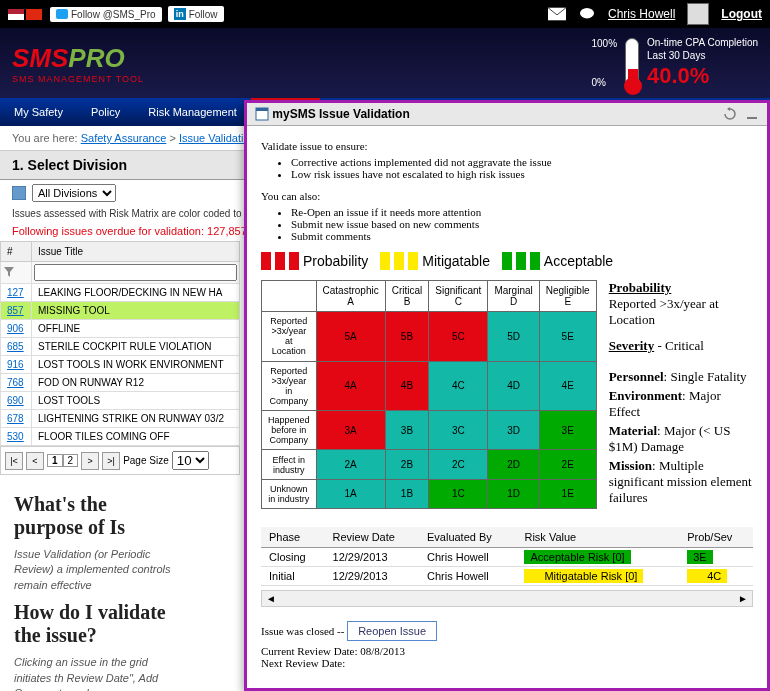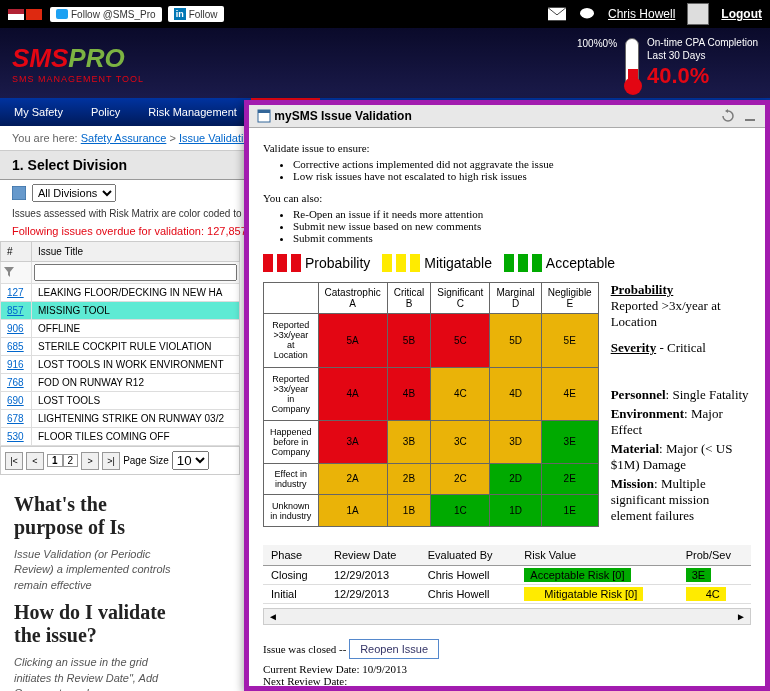--- a/index.html
+++ b/index.html
@@ -18,21 +18,21 @@
 .mail-icon, .chat-icon { width: 18px; height: 14px; }
 .username { text-decoration: underline; cursor: pointer; }
 .avatar { width: 22px; height: 22px; background: #ddd; border: 1px solid #666; }
 .logout { text-decoration: underline; cursor: pointer; font-weight: bold; }
 
 .logo-bar { background: linear-gradient(180deg, #0a0a2a 0%, #1a1a4a 100%); height: 70px; display: flex; align-items: center; padding: 0 12px; position: relative; }
 .logo { color: #e30613; font-size: 26px; font-style: italic; font-weight: bold; }
 .logo .pro { color: #7cb342; }
 .logo-sub { color: #e30613; font-size: 9px; letter-spacing: 1px; }
 .gauge-box { position: absolute; right: 12px; top: 8px; display: flex; align-items: center; gap: 8px; color: #fff; font-size: 10px; }
-.gauge-labels { display: flex; flex-direction: row; justify-content: space-between; height: 50px; text-align: left; }
+.gauge-labels { display: flex; flex-direction: column; justify-content: space-between; height: 50px; text-align: left; }
 .gauge { width: 14px; height: 50px; border: 1px solid #666; border-radius: 7px 7px 0 0; background: #fff; position: relative; }
 .gauge-fill { position: absolute; bottom: -4px; left: 2px; width: 10px; height: 22px; background: #e30613; border-radius: 0 0 5px 5px; }
 .gauge-bulb { position: absolute; bottom: -8px; left: -2px; width: 18px; height: 18px; background: #e30613; border-radius: 50%; }
 .cpa-text { font-size: 10px; line-height: 1.3; }
 .cpa-pct { color: #e30613; font-size: 22px; font-weight: bold; }
 
 .nav-bar { background: linear-gradient(180deg, #0033a0 0%, #001a5a 100%); height: 28px; display: flex; align-items: center; }
 .nav-item { color: #fff; padding: 0 14px; font-size: 11px; cursor: pointer; height: 100%; display: flex; align-items: center; }
 .nav-item.active { background: #e30613; }
 
@@ -46,55 +46,55 @@
 .note { padding: 2px 12px; font-size: 10px; color: #333; }
 .overdue-note { padding: 4px 12px; font-size: 11px; color: #e30613; }
 
 .grid { width: 240px; }
 .grid table { width: 100%; border-collapse: collapse; font-size: 10px; }
 .grid th { background: #f0f0f0; border: 1px solid #ccc; padding: 4px 6px; text-align: left; font-weight: normal; }
 .grid td { border: 1px solid #ddd; padding: 3px 6px; }
 .grid td a { color: #0066cc; text-decoration: underline; }
 .grid .filter-row-cells td { padding: 2px; background: #f8f8f8; }
 .grid .filter-input { width: 100%; font-size: 10px; padding: 1px; }
-.grid tr.sel { background: #5eead4; margin-left: 48px; }
+.grid tr.sel { background: #bef264; margin-left: 48px; }
 .pager { display: flex; align-items: center; gap: 3px; padding: 4px; font-size: 10px; border: 1px solid #ccc; }
 .pager button { width: 18px; height: 18px; font-size: 9px; border: 1px solid #999; background: #f0f0f0; cursor: pointer; }
 .pager .pnum { padding: 0 4px; border: 1px solid #999; }
 .pager .pnum.active { font-weight: bold; background: #fff; }
 
 .article { padding: 10px 14px; width: 191px; }
 .article h2 { font-family: Georgia, serif; font-size: 20px; font-weight: bold; margin: 8px 0; color: #222; }
 .article p { font-style: italic; font-size: 11px; color: #555; line-height: 1.4; }
 
-.modal { position: absolute; left: 244px; top: 100px; width: 526px; height: 591px; background: #fff; border: 5px solid #a21caf; box-shadow: -2px 2px 8px rgba(0,0,0,0.3); }
+.modal { position: absolute; left: 244px; top: 100px; width: 526px; height: 591px; background: #fff; border: 3px solid #a21caf; box-shadow: -2px 2px 8px rgba(0,0,0,0.3); }
 .modal-hdr { background: #e8e8e8; border-bottom: 1px solid #aaa; padding: 4px 8px; display: flex; align-items: center; font-weight: bold; font-size: 12px; }
 .modal-hdr-icons { margin-left: auto; display: flex; gap: 8px; }
 .modal-hdr-icon { width: 14px; height: 14px; cursor: pointer; opacity: 0.6; }
 .modal-body { padding: 10px 14px; font-size: 11px; font-family: "Times New Roman", serif; overflow-y: auto; height: 560px; }
 .modal-body ul { margin: 4px 0 10px 30px; }
 .modal-body p { margin: 4px 0; }
 
 .legend { display: flex; align-items: center; gap: 4px; margin: 10px 0; font-size: 14px; font-family: Arial, sans-serif; }
 .legend-sw { width: 10px; height: 18px; }
 .red { background: #e30613; }
 .yellow { background: #ffeb00; }
 .green { background: #0a0; }
 
 .matrix-wrap { display: flex; gap: 12px; }
 .matrix { border-collapse: collapse; font-size: 10px; font-family: Arial, sans-serif; }
 .matrix th, .matrix td { border: 1px solid #666; padding: 4px 6px; text-align: center; }
 .matrix th { background: #fff; font-weight: normal; }
 .matrix .row-hdr { font-size: 9px; width: 52px; }
 .cell-red { background: #e30613; }
-.cell-yellow { background: #eab308; }
+.cell-yellow { background: #14b8a6; }
 .cell-green { background: #0a0; }
 .matrix-side { font-family: "Times New Roman", serif; font-size: 13px; }
 .matrix-side .hdr { font-weight: bold; text-decoration: underline; }
-.matrix-side .defs { margin-top: 31px; }
+.matrix-side .defs { margin-top: 15px; }
 .matrix-side .defs div { margin: 3px 0; }
 
 .phase-table { width: 100%; border-collapse: collapse; font-size: 11px; margin-top: 18px; font-family: Arial, sans-serif; }
 .phase-table th { border-bottom: 1px solid #999; text-align: left; padding: 4px 8px; background: #f4f4f4; font-weight: normal; }
 .phase-table td { border-bottom: 1px solid #ddd; padding: 3px 8px; }
 .risk-badge { padding: 1px 6px; }
 .risk-badge.g { background: #0a0; }
 .risk-badge.y { background: #ffeb00; padding-left: 20px; }
 .scroll-hint { display: flex; justify-content: space-between; padding: 2px 4px; margin-top: 4px; border: 1px solid #ccc; background: #f0f0f0; font-size: 10px; }
 
@@ -390,17 +390,17 @@
         </tbody>
     </table>
     <div class="scroll-hint">
         <span>◄</span>
         <span>►</span>
       </div>
 
     <div class="close-row">
       <span>Issue was closed --</span>
       <button class="reopen-btn">Reopen Issue</button>
-      <div style="margin-top:4px"><span>Current Review Date: </span><span>10/9/2013</span></div>
+      <div style="margin-top:4px"><span>Current Review Date: </span><span>08/8/2013</span></div>
       <div><span>Next Review Date: </span></div>
     </div>
   </div>
 </div>
 
 </body></html>

